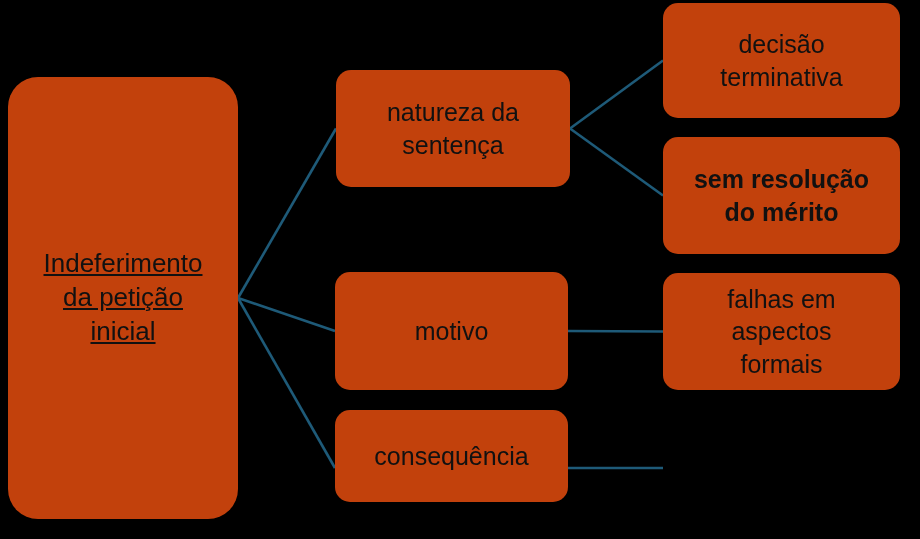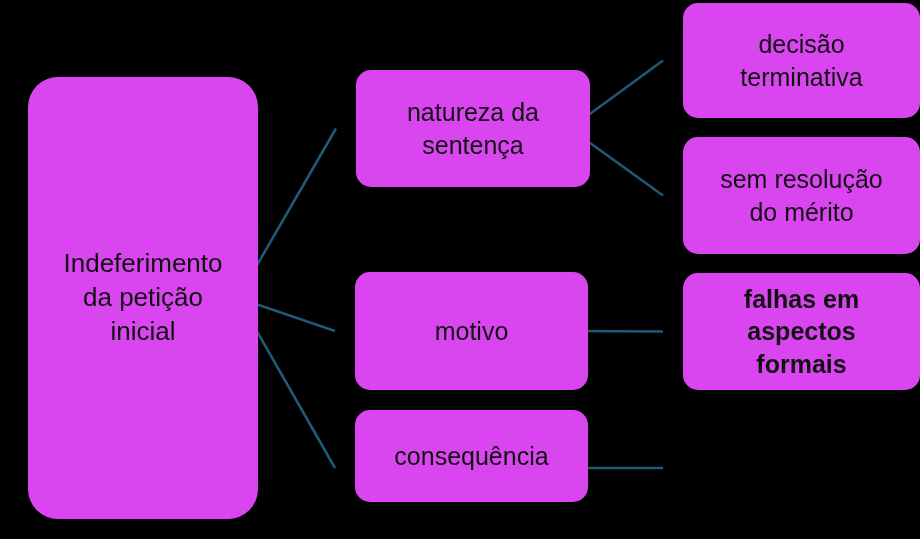--- a/index.html
+++ b/index.html
@@ -18,53 +18,52 @@
   #edges-svg {
     position: absolute;
     left: 0;
     top: 0;
     width: 920px;
     height: 539px;
     pointer-events: none;
   }
   .node {
     position: absolute;
-    background: #d946ef;
+    background: #c2410c;
     border-radius: 15px;
     display: flex;
     align-items: center;
     justify-content: center;
     text-align: center;
     color: #111111;
     font-size: 25px;
     line-height: 1.3;
     box-sizing: border-box;
     padding: 4px 18px;
     z-index: 2;
-    margin-left: 20px;
   }
   .node .label {
     display: inline-block;
   }
   
   #node-root {
     left: 8px;  top: 77px;  width: 230px; height: 442px;
     border-radius: 30px; font-size: 26px;
   }
-  #node-root .label        { max-width: 192px; }
+  #node-root .label        { max-width: 192px; text-decoration: underline; }
   #node-natureza           { left: 336px; top: 70px;  width: 234px; height: 117px; }
   #node-natureza .label    { max-width: 200px; }
   #node-motivo             { left: 335px; top: 272px; width: 233px; height: 118px; }
   #node-consequencia       { left: 335px; top: 410px; width: 233px; height: 92px; }
   #node-decisao            { left: 663px; top: 3px;   width: 237px; height: 115px; }
   #node-decisao .label     { max-width: 200px; }
   #node-sem-resolucao      { left: 663px; top: 137px; width: 237px; height: 117px; }
-  #node-sem-resolucao .label { max-width: 188px; }
+  #node-sem-resolucao .label { max-width: 188px; font-weight: bold; }
   #node-falhas             { left: 663px; top: 273px; width: 237px; height: 117px; }
-  #node-falhas .label      { max-width: 135px; font-weight: bold; }
+  #node-falhas .label      { max-width: 135px; }
   #node-permite            { left: 663px; top: 410px; width: 237px; height: 116px; }
   #node-permite .label     { max-width: 228px; }
 </style>
 </head>
 <body>
 
 <div class="canvas">
 
   <svg id="edges-svg">
       <line x1="238" y1="298" x2="336" y2="128.5" stroke="#1e5a78" stroke-width="2.6"></line>

